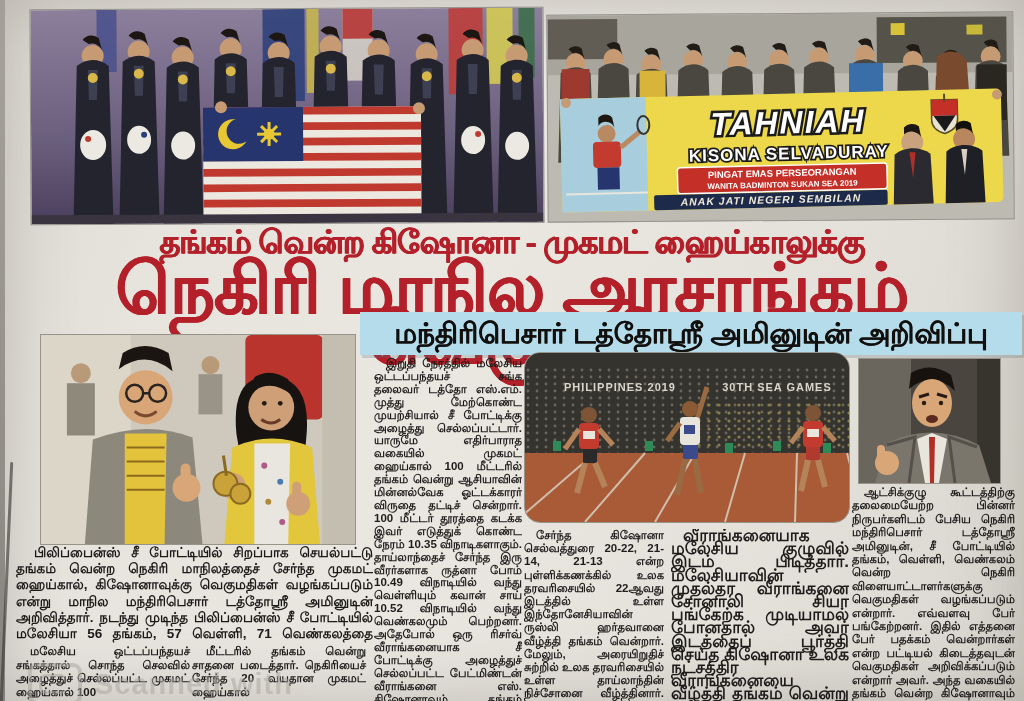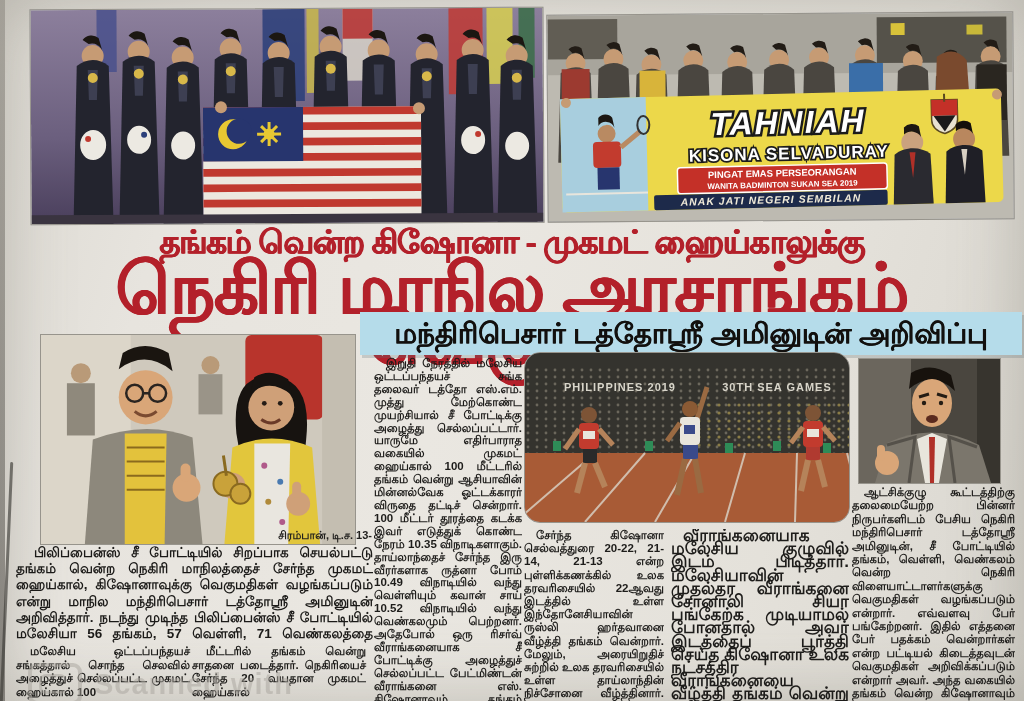--- a/index.html
+++ b/index.html
@@ -276,21 +276,20 @@
         <circle cx="192" cy="150" r="13" fill="#cfa078"></circle>
         <circle cx="185" cy="148" r="12" fill="#c9a23a" stroke="#8a6a20" stroke-width="2"></circle>
         <circle cx="200" cy="158" r="10" fill="#c9a23a" stroke="#8a6a20" stroke-width="2"></circle>
         <line x1="183" y1="120" x2="186" y2="140" stroke="#8a6a20" stroke-width="3"></line>
         <circle cx="258" cy="168" r="12" fill="#cfa078"></circle>
         <rect x="252" y="146" width="9" height="16" rx="4.5" fill="#cfa078"></rect>
       </g>
     </svg>
   </div>
 
-  <div class="dateline">சிரம்பான், டி.ச. 13-</div>
   <p class="lead">பிலிப்பைன்ஸ் சீ போட்டியில் சிறப்பாக செயல்பட்டு தங்கம் வென்ற நெகிரி மாநிலத்தைச் சேர்ந்த முகமட் ஹைய்கால், கிஷோனாவுக்கு வெகுமதிகள் வழங்கப்படும் என்று மாநில மந்திரிபெசார் டத்தோஸ்ரீ அமினுடின் அறிவித்தார். நடந்து முடிந்த பிலிப்பைன்ஸ் சீ போட்டியில் மலேசியா 56 தங்கம், 57 வெள்ளி, 71 வெண்கலத்தை வென்று 5ஆவது இடத்தைப் பிடித்தது.</p>
   <div class="colpair">
     <p>மலேசிய ஒட்டப்பந்தயச் சங்கத்தால் சொந்த செலவில் அழைத்துச் செல்லப்பட்ட முகமட் ஹைய்கால் 100</p>
     <p>மீட்டரில் தங்கம் வென்று சாதனை படைத்தார். நெகிரியைச் சேர்ந்த 20 வயதான முகமட் ஹைய்கால்</p>
   </div>
 
   <p class="bodycol col2">இறுதி நேரத்தில் மலேசிய ஒட்டப்பந்தயச் சங்க தலைவர் டத்தோ எஸ்.எம். முத்து மேற்கொண்ட முயற்சியால் சீ போட்டிக்கு அழைத்து செல்லப்பட்டார். யாருமே எதிர்பாராத வகையில் முகமட் ஹைய்கால் 100 மீட்டரில் தங்கம் வென்று ஆசியாவின் மின்னல்வேக ஓட்டக்காரர் விருதை தட்டிச் சென்றார். 100 மீட்டர் தூரத்தை கடக்க இவர் எடுத்துக் கொண்ட நேரம் 10.35 விநாடிகளாகும். தாய்லாந்தைச் சேர்ந்த இரு வீரர்களாக ருத்னா போம் 10.49 விநாடியில் வந்து வெள்ளியும் கவான் சாய் 10.52 விநாடியில் வந்து வெண்கலமும் பெற்றனர். அதேபோல் ஒரு ரிசர்வ் வீராங்கனையாக சீ போட்டிக்கு அழைத்துச் செல்லப்பட்ட பேட்மிண்டன் வீராங்கனை எஸ். கிஷோனாவும் தங்கம் வென்று சாதனை படைத்திருக்கிறார். சீ போட்டி பேட்மிண்டனில் இறுதிச் சுற்றில் மலேசியாவை</p>
 
   <div class="photo photo-sprint">
     <svg viewBox="0 0 324 169" preserveAspectRatio="none">

